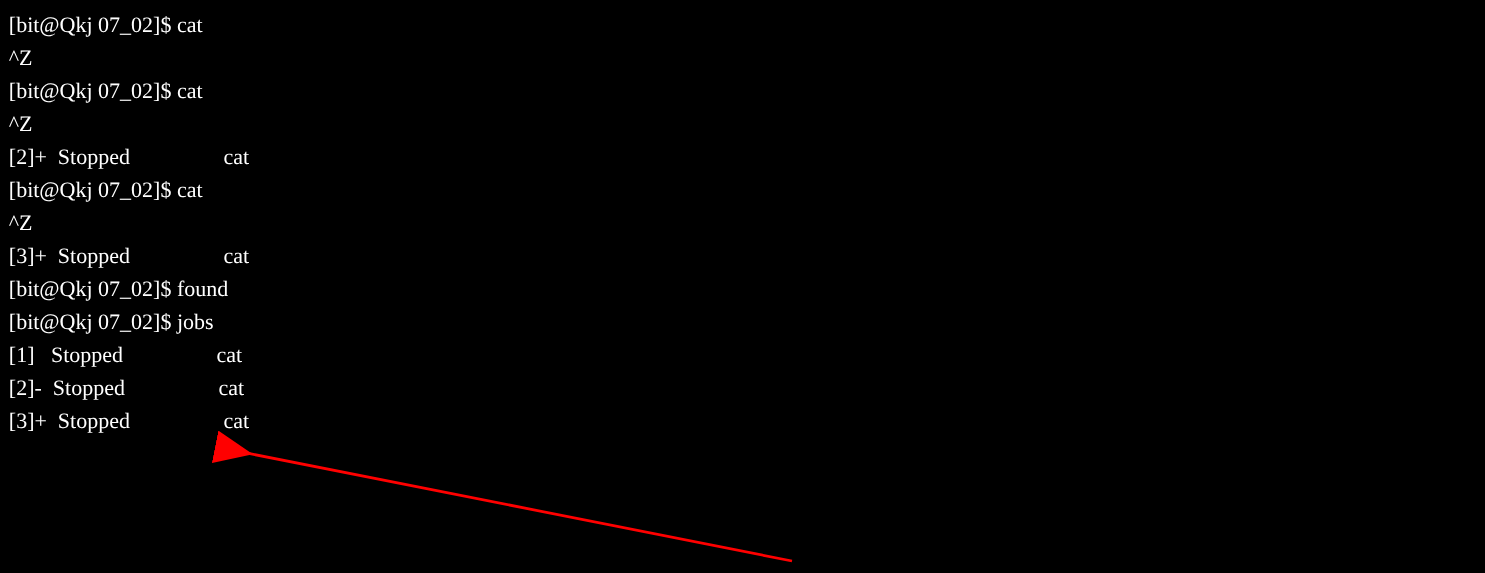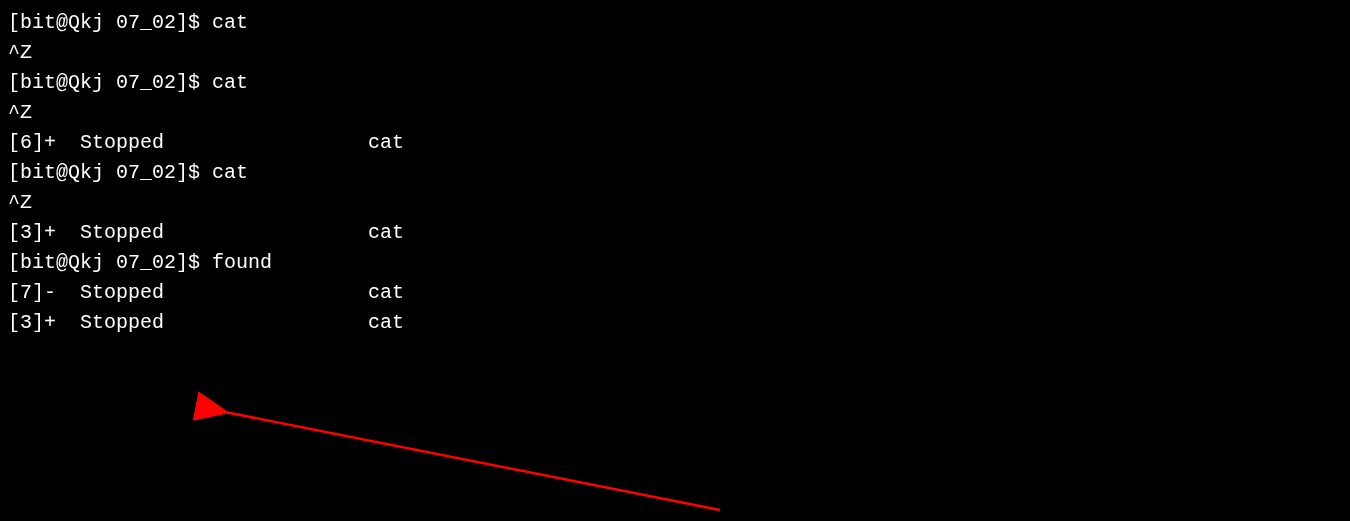--- a/index.html
+++ b/index.html
@@ -12,20 +12,21 @@
       line-height: 1.5;
       width: 1350px;
       height: 521px;
       box-sizing: border-box;
       position: relative;
       overflow: hidden;
     }
     .terminal-line {
       white-space: pre;
       margin: 0;
+      font-family: Liberation Serif, serif;
     }
     .cursor {
       display: inline-block;
       width: 12px;
       height: 24px;
       background-color: #00ff00;
       vertical-align: text-bottom;
       margin-left: 2px;
     }
     .annotation-arrow {
@@ -35,26 +36,28 @@
     }
   </style>
 </head>
 <body>
 
 <div>
   <div class="terminal-line">[bit@Qkj 07_02]$ cat</div>
   <div class="terminal-line">^Z</div>
   <div class="terminal-line">[bit@Qkj 07_02]$ cat</div>
   <div class="terminal-line">^Z</div>
-  <div class="terminal-line">[6]+  Stopped                 cat</div>
+  <div class="terminal-line">[2]+  Stopped                 cat</div>
   <div class="terminal-line">[bit@Qkj 07_02]$ cat</div>
   <div class="terminal-line">^Z</div>
   <div class="terminal-line">[3]+  Stopped                 cat</div>
   <div class="terminal-line">[bit@Qkj 07_02]$ found</div>
-  <div class="terminal-line">[7]-  Stopped                 cat</div>
+  <div class="terminal-line">[bit@Qkj 07_02]$ jobs</div>
+  <div class="terminal-line">[1]   Stopped                 cat</div>
+  <div class="terminal-line">[2]-  Stopped                 cat</div>
   <div class="terminal-line">[3]+  Stopped                 cat</div>
 </div>
 
 <svg class="annotation-arrow" width="1350" height="521" style="top:0;left:0;">
   <defs>
     <marker id="arrowhead" markerWidth="14" markerHeight="12" refX="2" refY="6" orient="auto">
       <polygon points="0 6, 14 0, 14 12" fill="#ff0000"></polygon>
     </marker>
   </defs>
   <line x1="720" y1="510" x2="225" y2="412" stroke="#ff0000" stroke-width="2.5" marker-end="url(#arrowhead)"></line>

